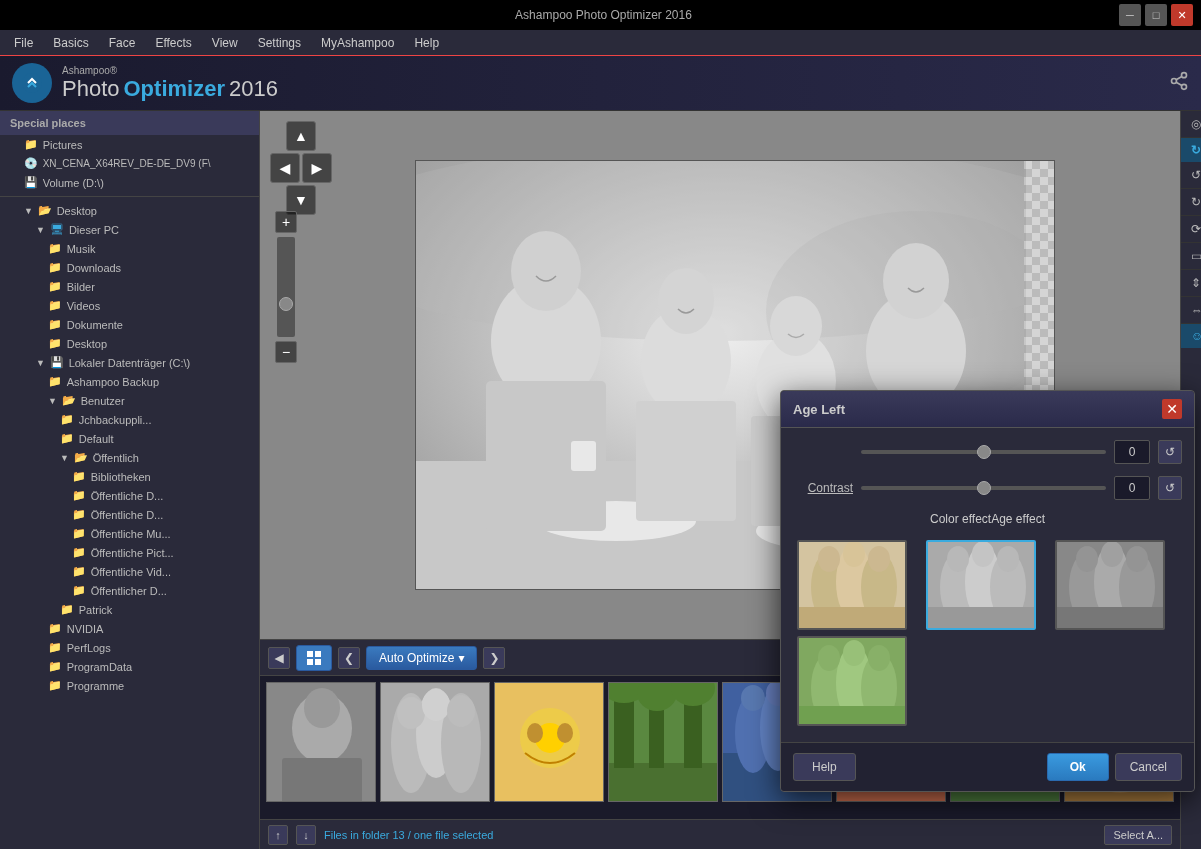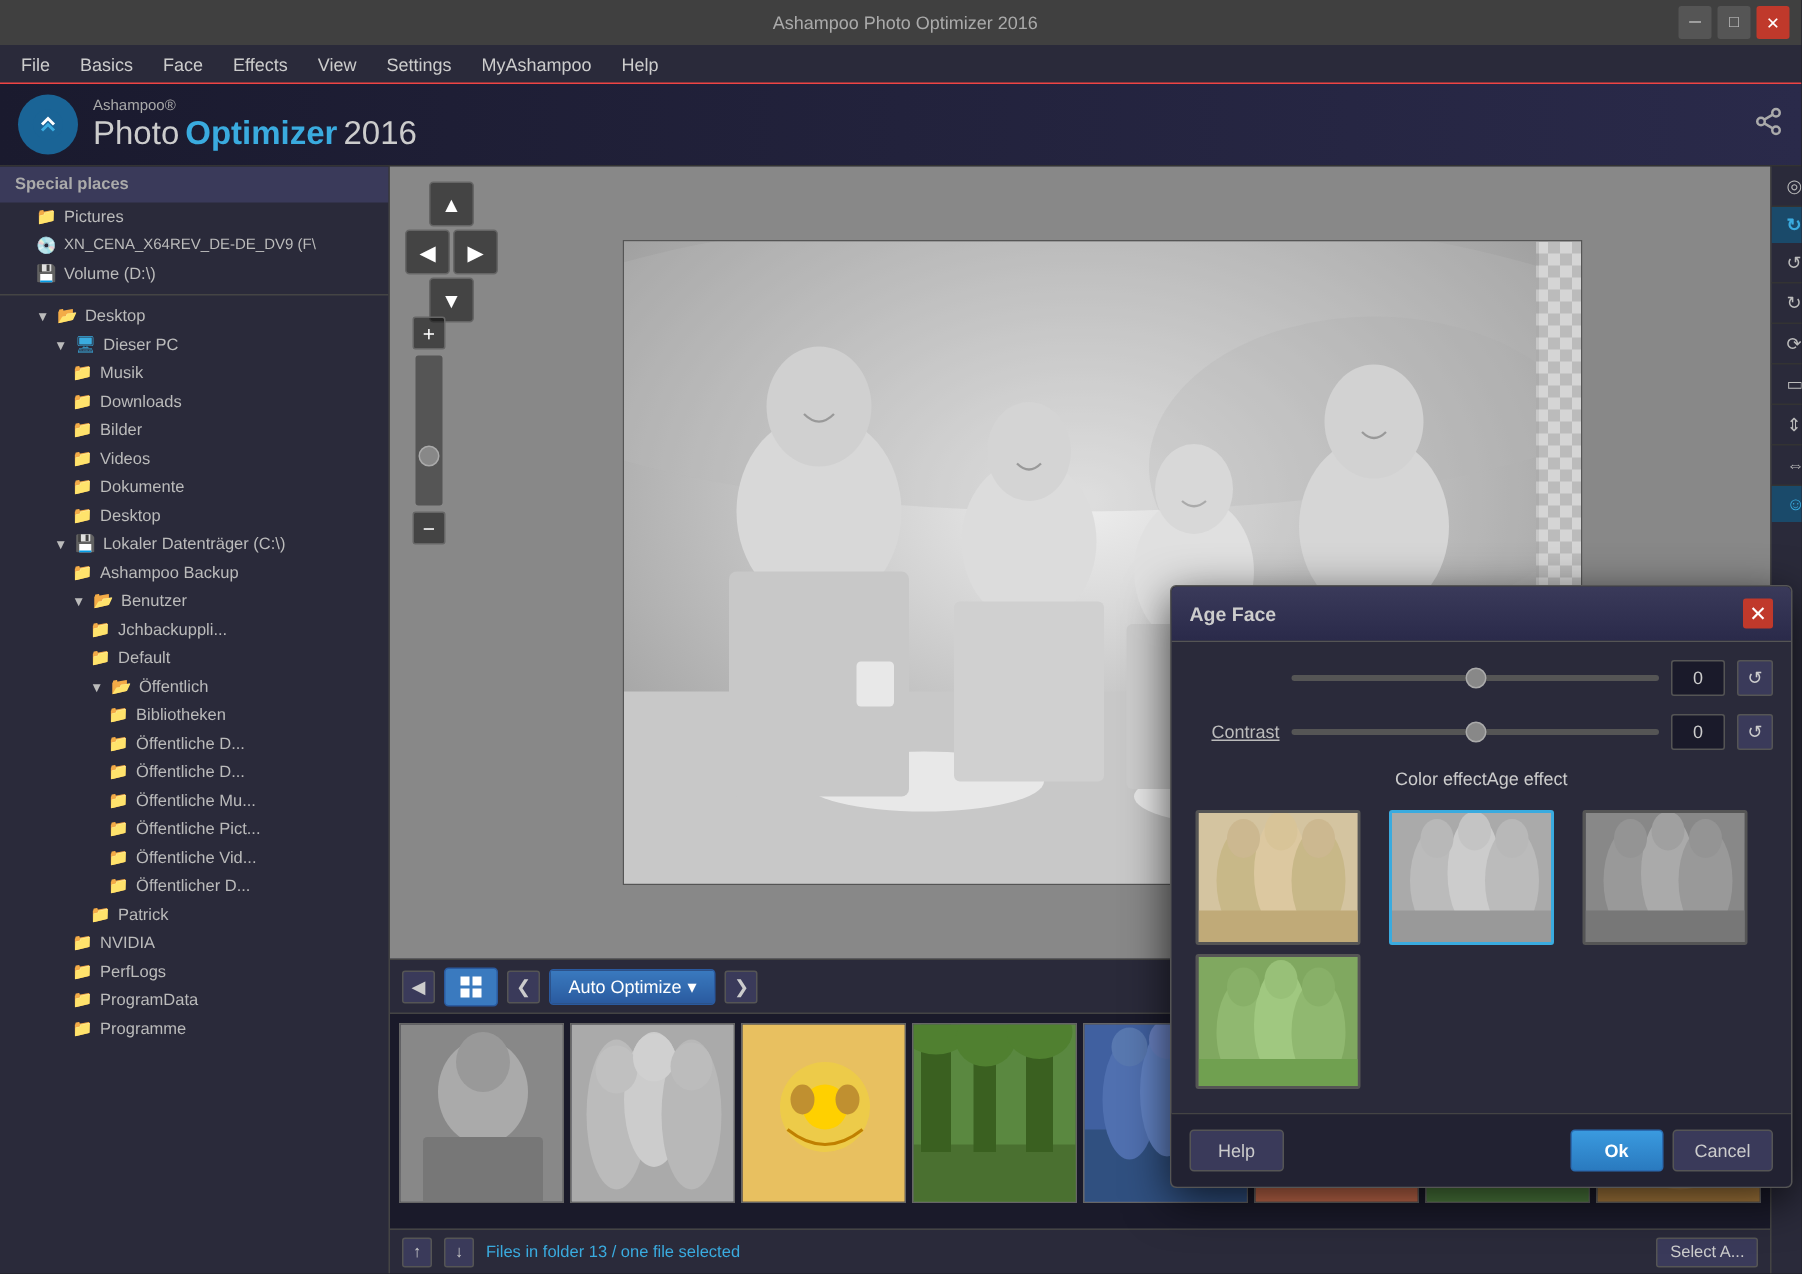--- a/index.html
+++ b/index.html
@@ -1,20 +1,20 @@
 <!DOCTYPE html>
 <html><head>
   <meta charset="utf-8">
   <style>
     * { box-sizing: border-box; margin: 0; padding: 0; }
     body { font-family: 'Segoe UI', Arial, sans-serif; font-size: 12px; background: #2d2d2d; color: #ccc; overflow: hidden; width: 1201px; height: 849px; }
 
     
     .title-bar {
-      background: #404040;
+      background: #000000;
       height: 30px;
       display: flex;
       align-items: center;
       justify-content: space-between;
       padding: 0 8px;
       color: #aaa;
       font-size: 12px;
     }
     .title-bar-text { flex: 1; text-align: center; }
     .title-bar-controls { display: flex; gap: 4px; }
@@ -810,21 +810,21 @@
     </div>
     <div class="panel-section-header">
       <span>☺</span>
       <span>Face</span>
     </div>
   </div>
 </div>
 
 <div class="modal">
   <div class="modal-header">
-    <span class="modal-title">Age Face</span>
+    <span class="modal-title">Age Left</span>
     <button class="modal-close">✕</button>
   </div>
   <div class="modal-body">
 
     <div class="slider-row">
       <div style="width:60px;"></div>
       <input type="range" min="-100" max="100" value="0" style="flex: 1 1 0%; accent-color: rgb(58, 171, 223);">
       <div class="slider-value">0</div>
       <div class="slider-reset">↺</div>
     </div>

